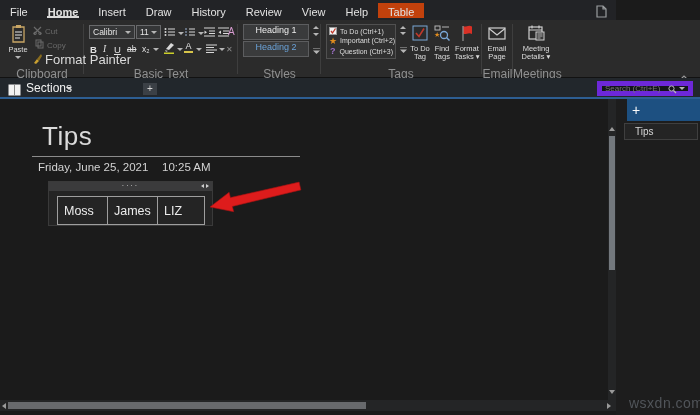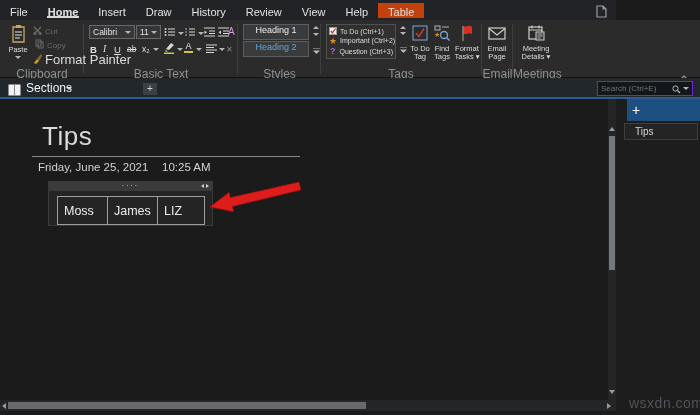--- a/index.html
+++ b/index.html
@@ -51,21 +51,21 @@
   .secbar { position:absolute; left:0; top:78px; width:700px; height:21px;
     background:#22272c; border-bottom:2px solid #2d5e93; }
   .sections-lbl { position:absolute; left:26px; top:3px; font-size:12px; color:#f2f2f2; }
   .sec-caret { position:absolute; left:66px; top:9px; }
   .sectab { position:absolute; left:76px; top:2px; width:62px; height:19px;
     background:#15181c; border:1px solid #3d6fa8; border-bottom:none;
     color:#d9e7f5; font-size:8px; display:flex; align-items:center; justify-content:center; }
   .addsec { position:absolute; left:143px; top:5px; width:14px; height:12px; background:#3b4046;
     color:#d2d2d2; font-size:10px; line-height:11px; text-align:center; }
   .search { position:absolute; left:597px; top:3px; width:96px; height:15px;
-    background:#13161a; border:1px solid #6d28d9; display:flex; align-items:center; padding:0 3px; }
+    background:#13161a; border:5px solid #6d28d9; display:flex; align-items:center; padding:0 3px; }
   .search input { flex:1; min-width:0; background:transparent; border:none; outline:none;
     color:#9aa0a6; font-size:8px; font-family:inherit; }
 
   
   .canvas { position:absolute; left:0; top:99px; width:608px; height:316px; background:#1b1b1b; }
   .pg-title { position:absolute; left:42px; top:22px; font-size:26px; color:#dadada; letter-spacing:.5px; }
   .pg-rule { position:absolute; left:32px; top:57px; width:268px; height:1px; background:#8b8b8b; }
   .pg-date { position:absolute; left:38px; top:62px; font-size:11.5px; color:#d2d2d2; }
   .pg-time { position:absolute; left:162px; top:62px; font-size:11.5px; color:#d2d2d2; }
   .note-box { position:absolute; left:48px; top:82px; width:165px; height:45px;

